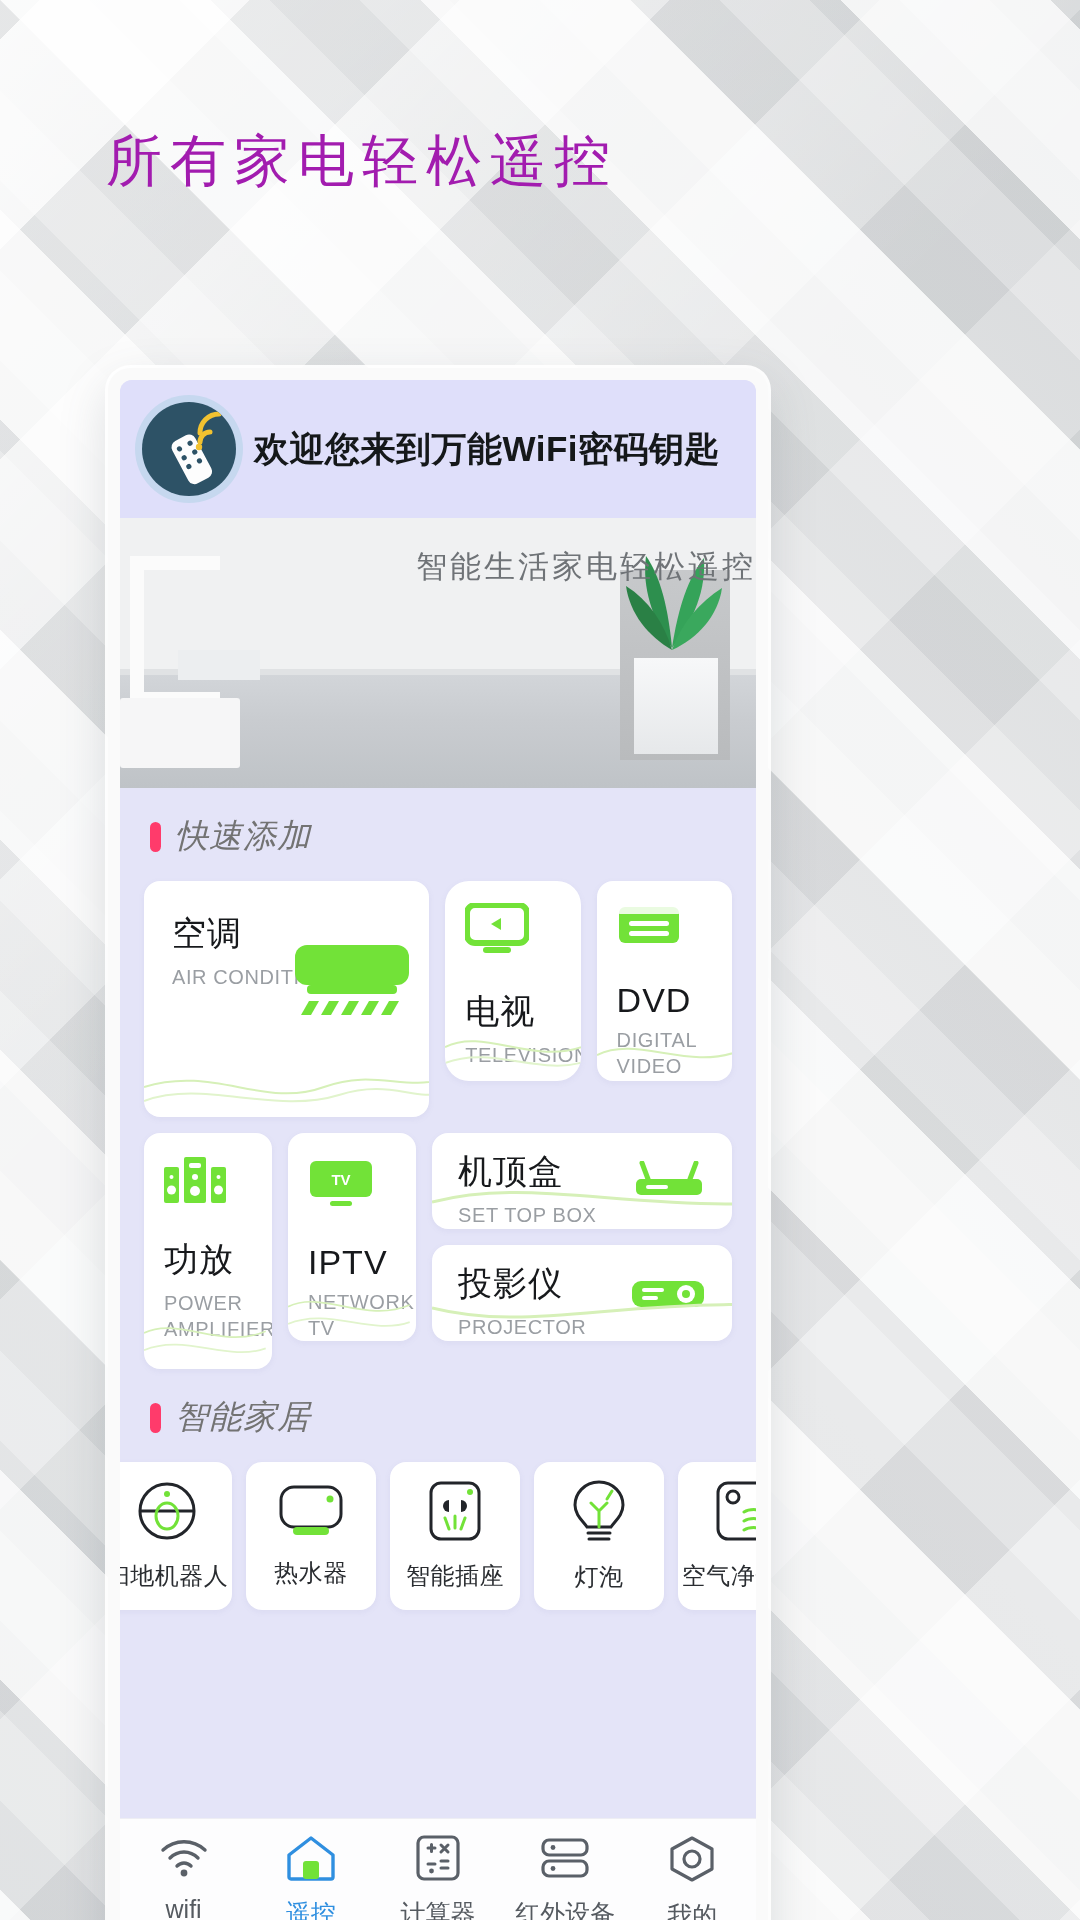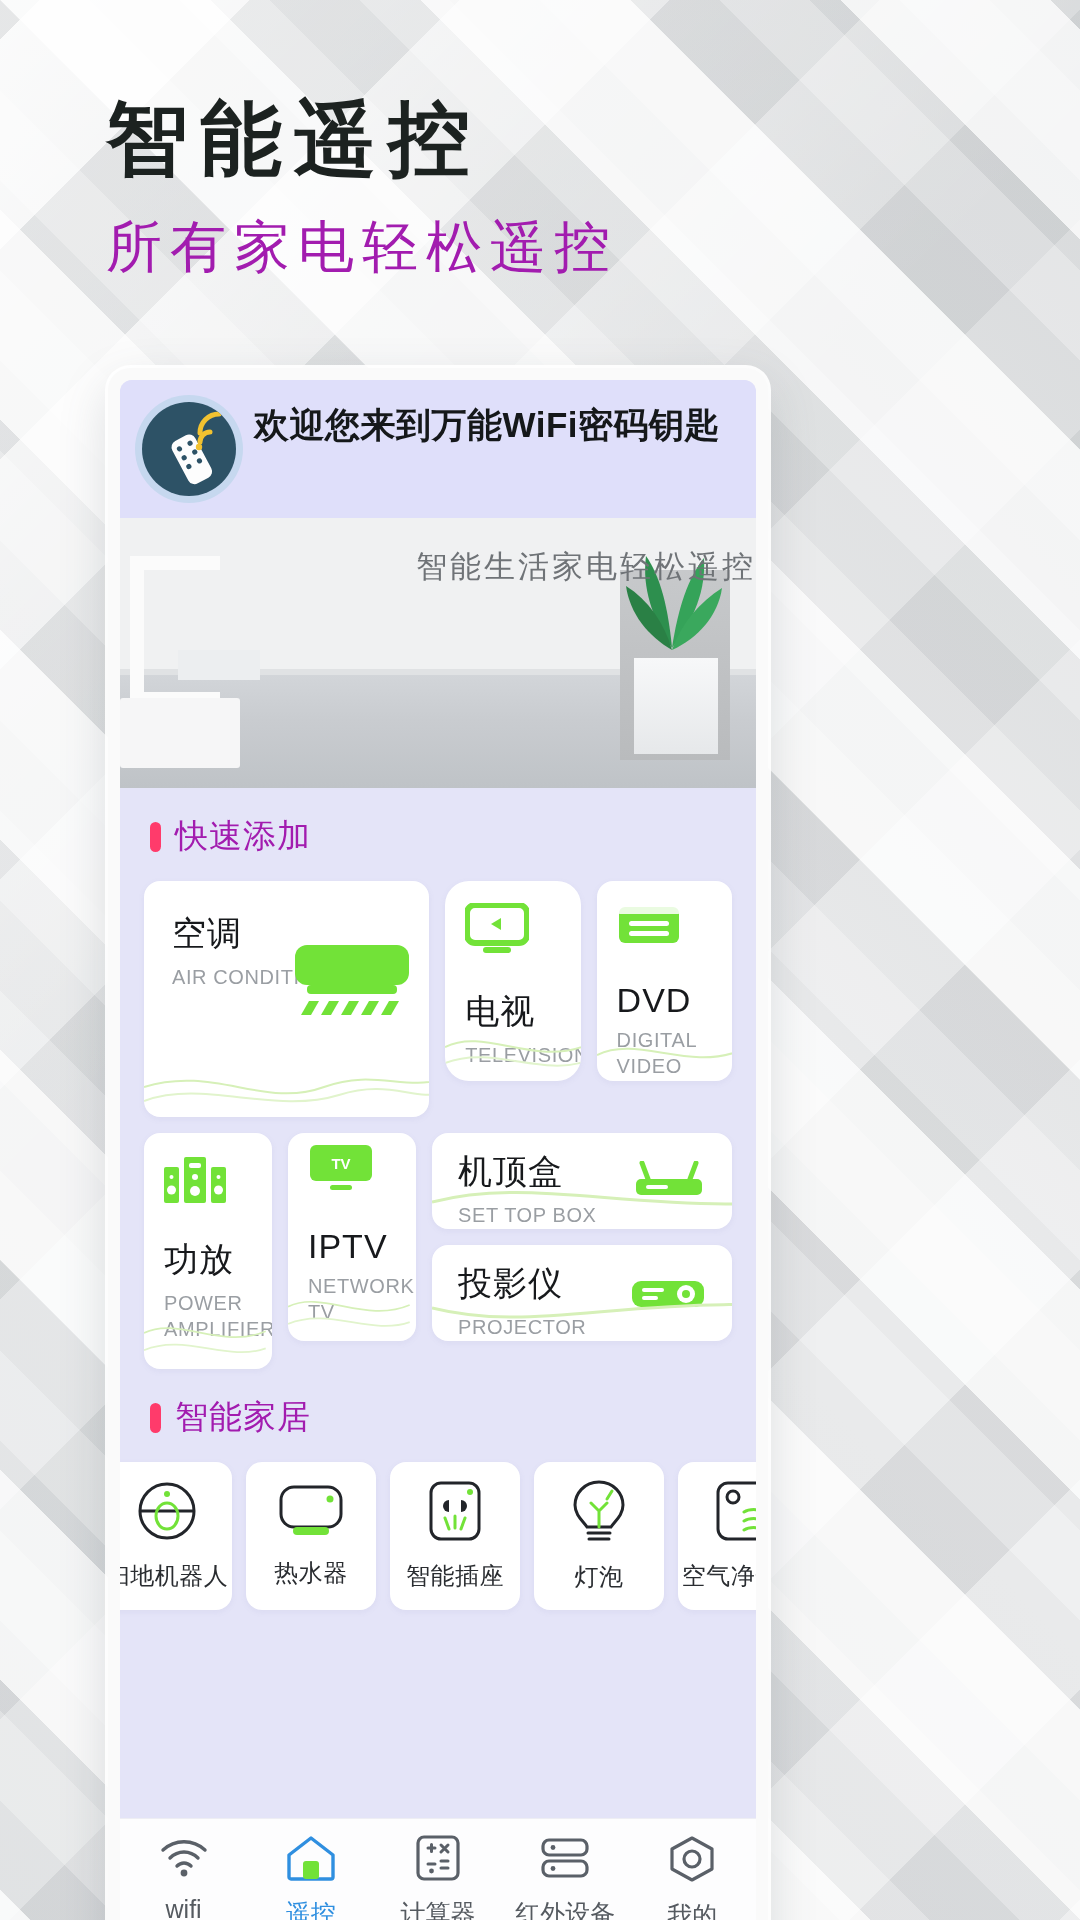--- a/index.html
+++ b/index.html
@@ -59,21 +59,21 @@
     position: absolute; left: 12px; top: 12px; right: 12px; bottom: 0;
     background: #e3e3f8;
     border-radius: 12px 12px 0 0;
     overflow: hidden;
     display: flex; flex-direction: column;
   }
 
   
   .welcome {
     background: #dfdffa;
-    display: flex; 
+    display: flex; align-items: center;
     padding: 22px 14px 22px 22px;
     gap: 18px;
     flex: 0 0 auto;
   }
   .welcome-logo {
     width: 94px; height: 94px; border-radius: 50%;
     background: #2d5266;
     box-shadow: 0 0 0 7px #c6d8ef;
     flex: 0 0 auto; position: relative; overflow: hidden;
   }
@@ -112,40 +112,40 @@
     background: linear-gradient(#f7f8f9,#e6e8ea); }
 
   
   .content { flex: 1 1 auto; background:#e4e4f8; padding: 0 0 0 0; overflow:hidden; }
 
   .section-head {
     display:flex; align-items:center; gap:14px;
     padding: 26px 0 22px 30px;
   }
   .section-bar { width:11px; height:30px; border-radius:6px; background:#ff3b6b; flex:0 0 auto;}
-  .section-title { font-size:33px; color:#a21caf; font-weight:500; letter-spacing:1px;}
+  .section-title { font-size:33px; color:#737373; font-weight:500; letter-spacing:1px;font-style:italic;}
 
   .qa-wrap { padding: 0 24px; }
   .qa-row { display:flex; gap:16px; }
   .qa-row + .qa-row { margin-top: 16px; }
 
   .card {
     background:#fff; border-radius:16px; position:relative; overflow:hidden;
     box-shadow: 0 2px 6px rgba(120,120,170,.08);
   }
   .card .wave { position:absolute; left:0; right:0; bottom:0; height:60px; overflow:hidden; }
   .cn { font-size:34px; color:#17191c; font-weight:500; letter-spacing:1px; }
   .en { font-size:20px; color:#9a9ea3; letter-spacing:.6px; line-height:1.28; margin-top:8px; }
 
   .card-ac { width:300px; height:236px; padding:30px 0 0 28px; }
   .card-ac .ac-icon { position:absolute; right:18px; top:62px; }
   .card-tv { width:142px; height:200px; padding:22px 0 0 20px;border-radius:24px; }
   .card-dvd { width:142px; height:200px; padding:22px 0 0 20px; }
   .card-amp { width:142px; height:236px; padding:22px 0 0 20px; }
-  .card-iptv { width:142px; height:208px; padding:10px 0 0 20px; }
+  .card-iptv { width:142px; height:208px; padding:26px 0 0 20px; }
   .card-stb { width:300px; height:96px; padding:16px 0 0 26px; }
   .card-proj { width:300px; height:96px; padding:16px 0 0 26px; margin-top:16px; }
   .card-stb .stb-icon, .card-proj .proj-icon { position:absolute; right:24px; top:28px; }
   .stack { display:flex; flex-direction:column;align-items:flex-end; }
 
   .icon-top { margin-bottom: 30px; }
 
   
   .sh-scroller { display:flex; gap:14px; padding: 0 0 0 18px; }
   .sh-card {
@@ -167,21 +167,20 @@
   .tab { display:flex; flex-direction:column; align-items:center; gap:12px; width:120px;}
   .tab-label { font-size:25px; color:#555a60; }
   .tab.active .tab-label { color:#2f8fe0; }
 </style>
 </head>
 <body>
 
 <div id="bg"></div>
 
 <div class="promo">
-  <div class="promo-title">智能遥控</div>
   <div class="promo-sub">所有家电轻松遥控</div>
 </div>
 
 <div class="phone">
  <div class="screen">
 
   <div class="welcome">
     <div class="welcome-logo">
       <svg width="94" height="94" viewBox="0 0 94 94">
         <g transform="rotate(-28 47 52)">

